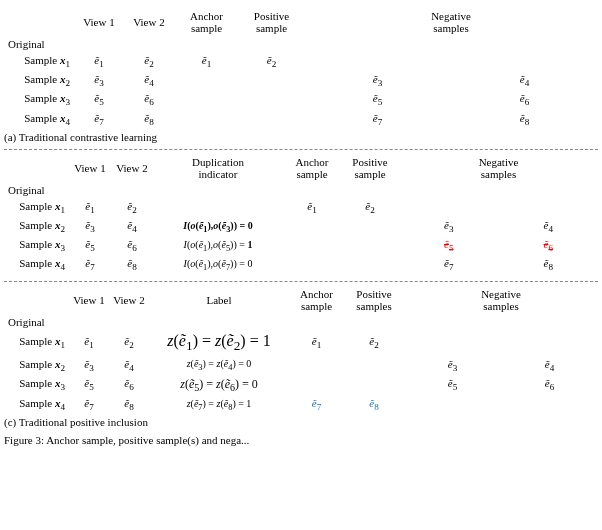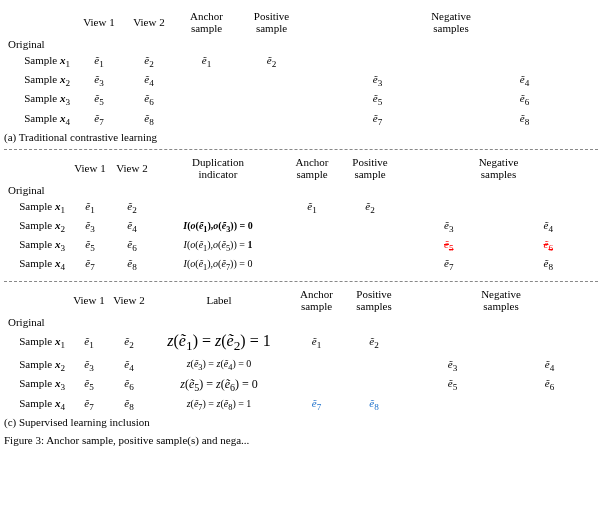--- a/index.html
+++ b/index.html
@@ -262,18 +262,18 @@
         <td><span class="italic">ẽ</span><sub>7</sub></td>
         <td><span class="italic">ẽ</span><sub>8</sub></td>
         <td style="font-size:10px;"><span class="italic">z</span>(<span class="italic">ẽ</span><sub>7</sub>) = <span class="italic">z</span>(<span class="italic">ẽ</span><sub>8</sub>) = 1</td>
         <td><span class="blue-text italic">ẽ</span><span class="blue-text"><sub>7</sub></span></td>
         <td><span class="blue-text italic">ẽ</span><span class="blue-text"><sub>8</sub></span></td>
         <td></td>
         <td></td>
       </tr>
     </tbody>
   </table>
-  <p class="caption">(c) Supervised learning inclusion</p>
+  <p class="caption">(c) Traditional positive inclusion</p>
 </div>
 
 <p style="font-size:11px; font-weight:normal; margin-top:4px;">
   Figure 3: <span>Anchor sample, positive sample(s) and nega</span>...
 </p>
 
 </body></html>

